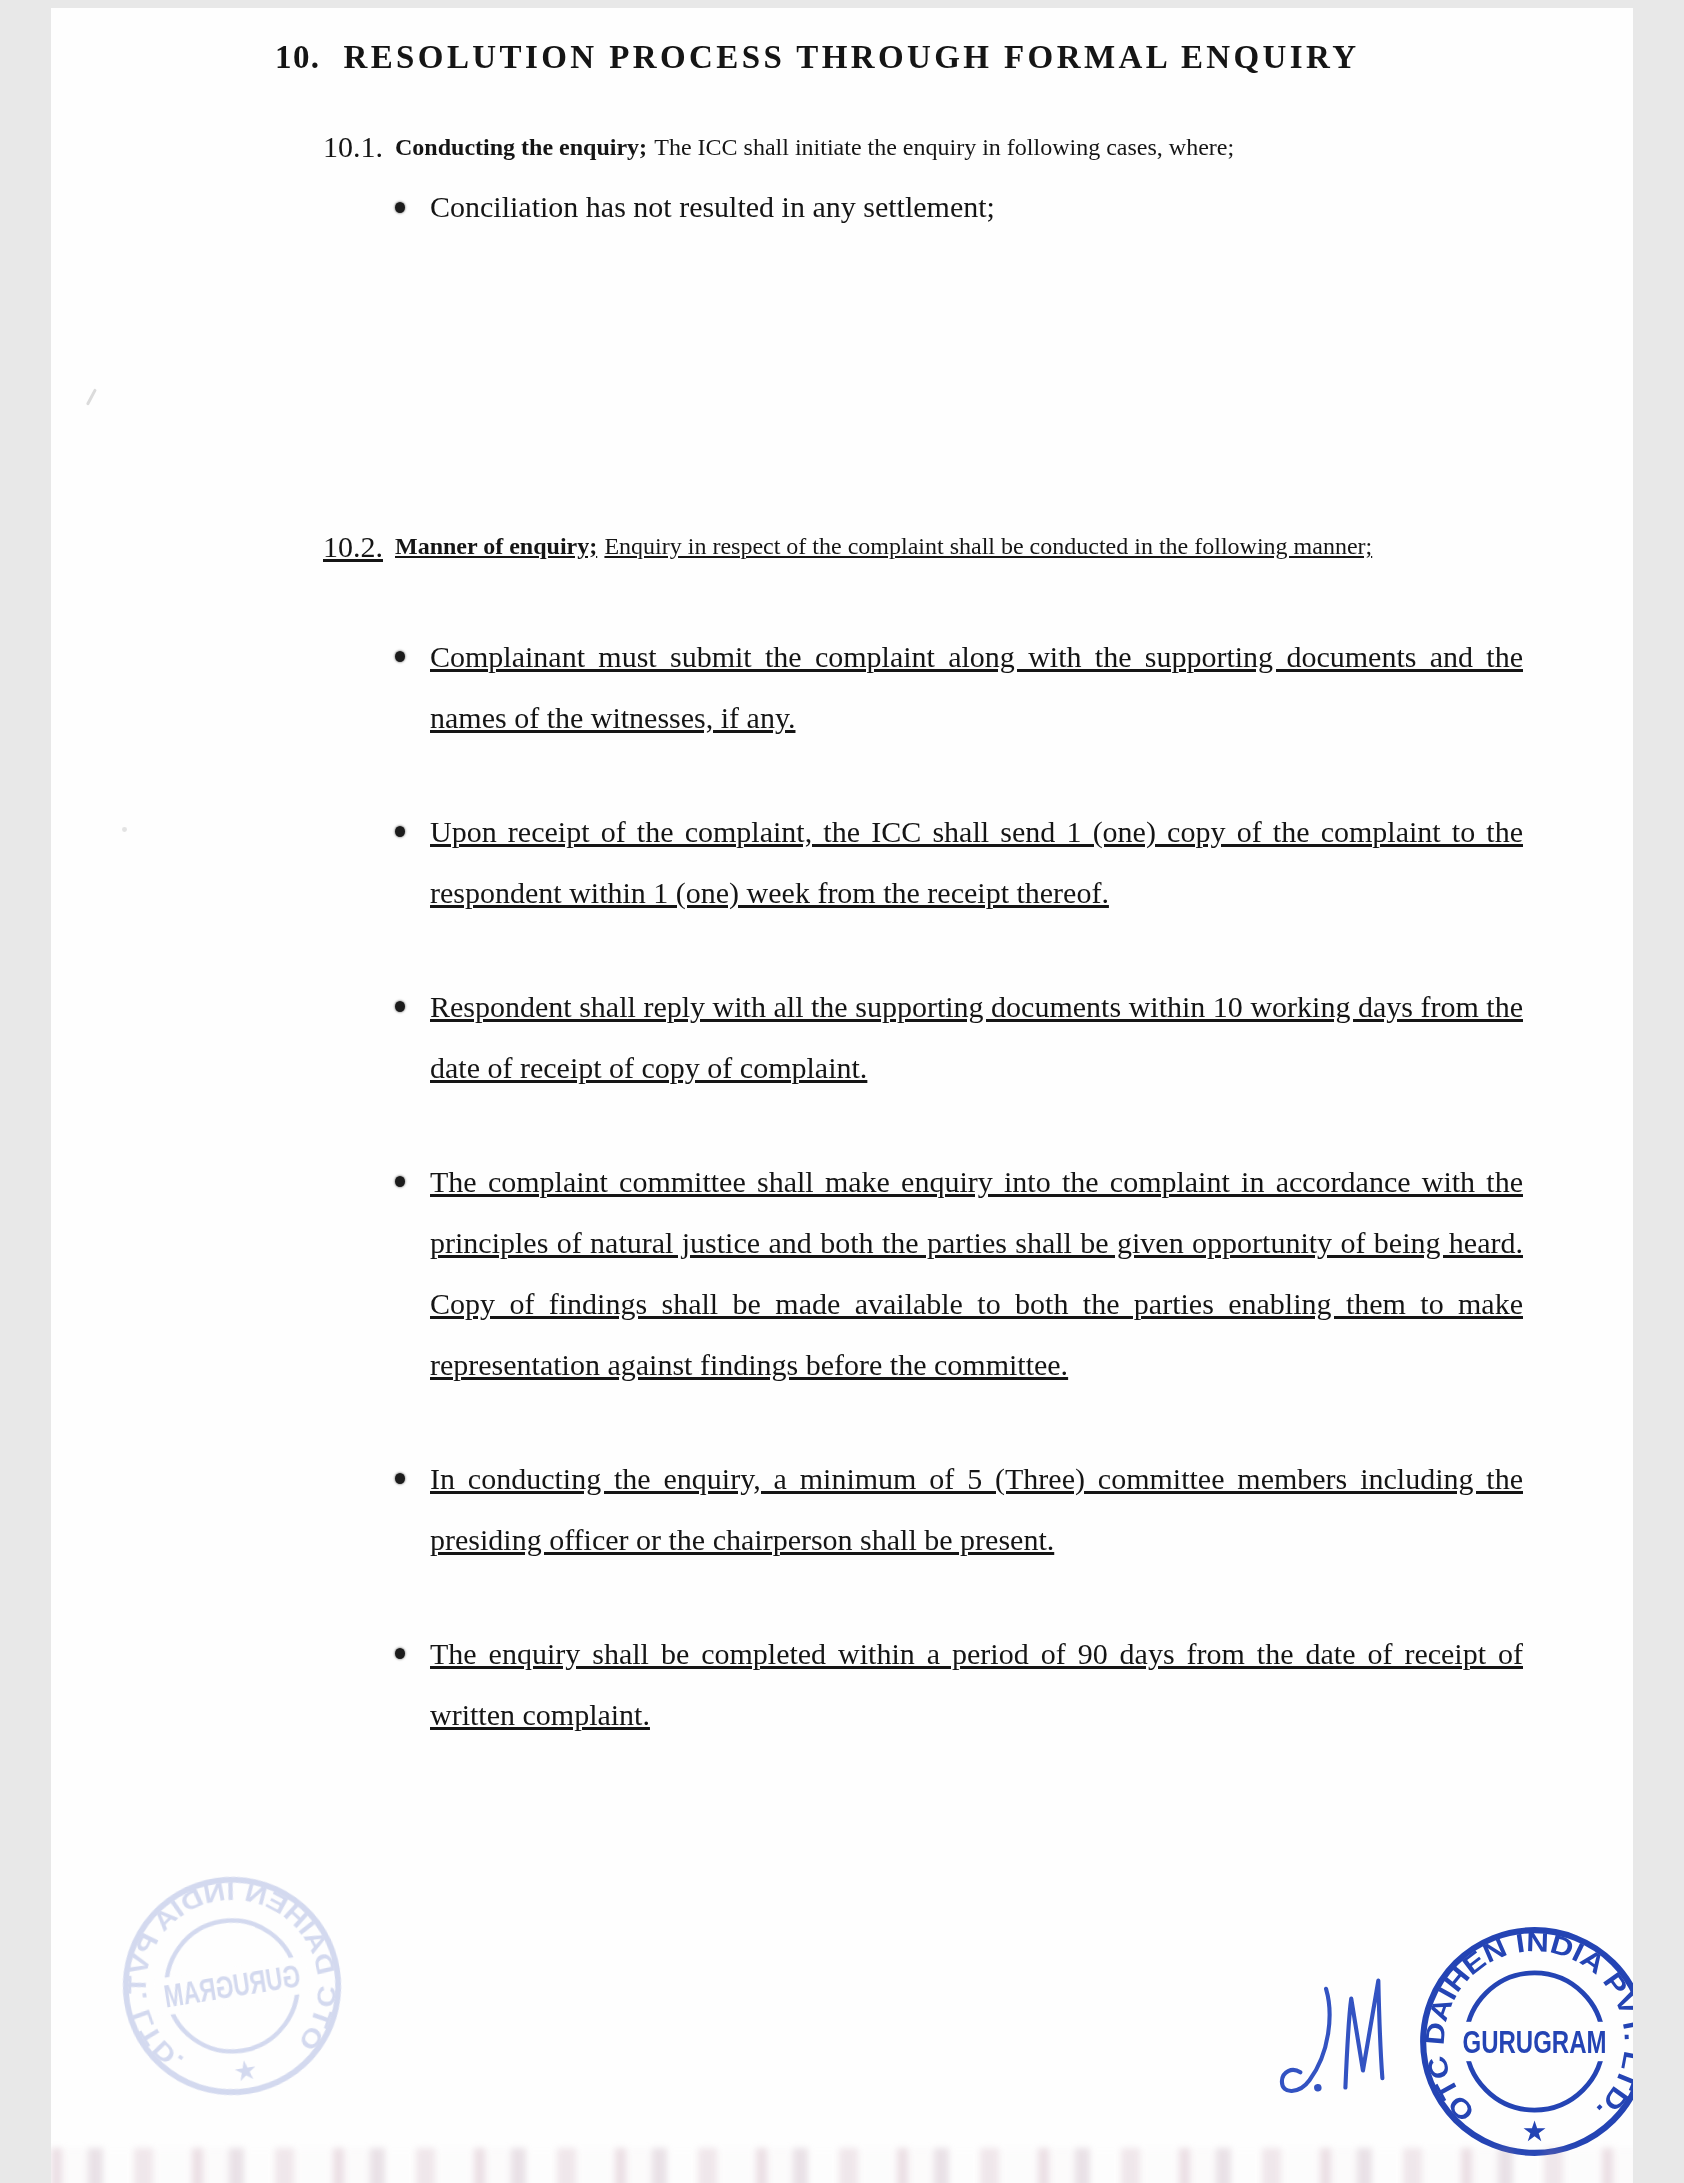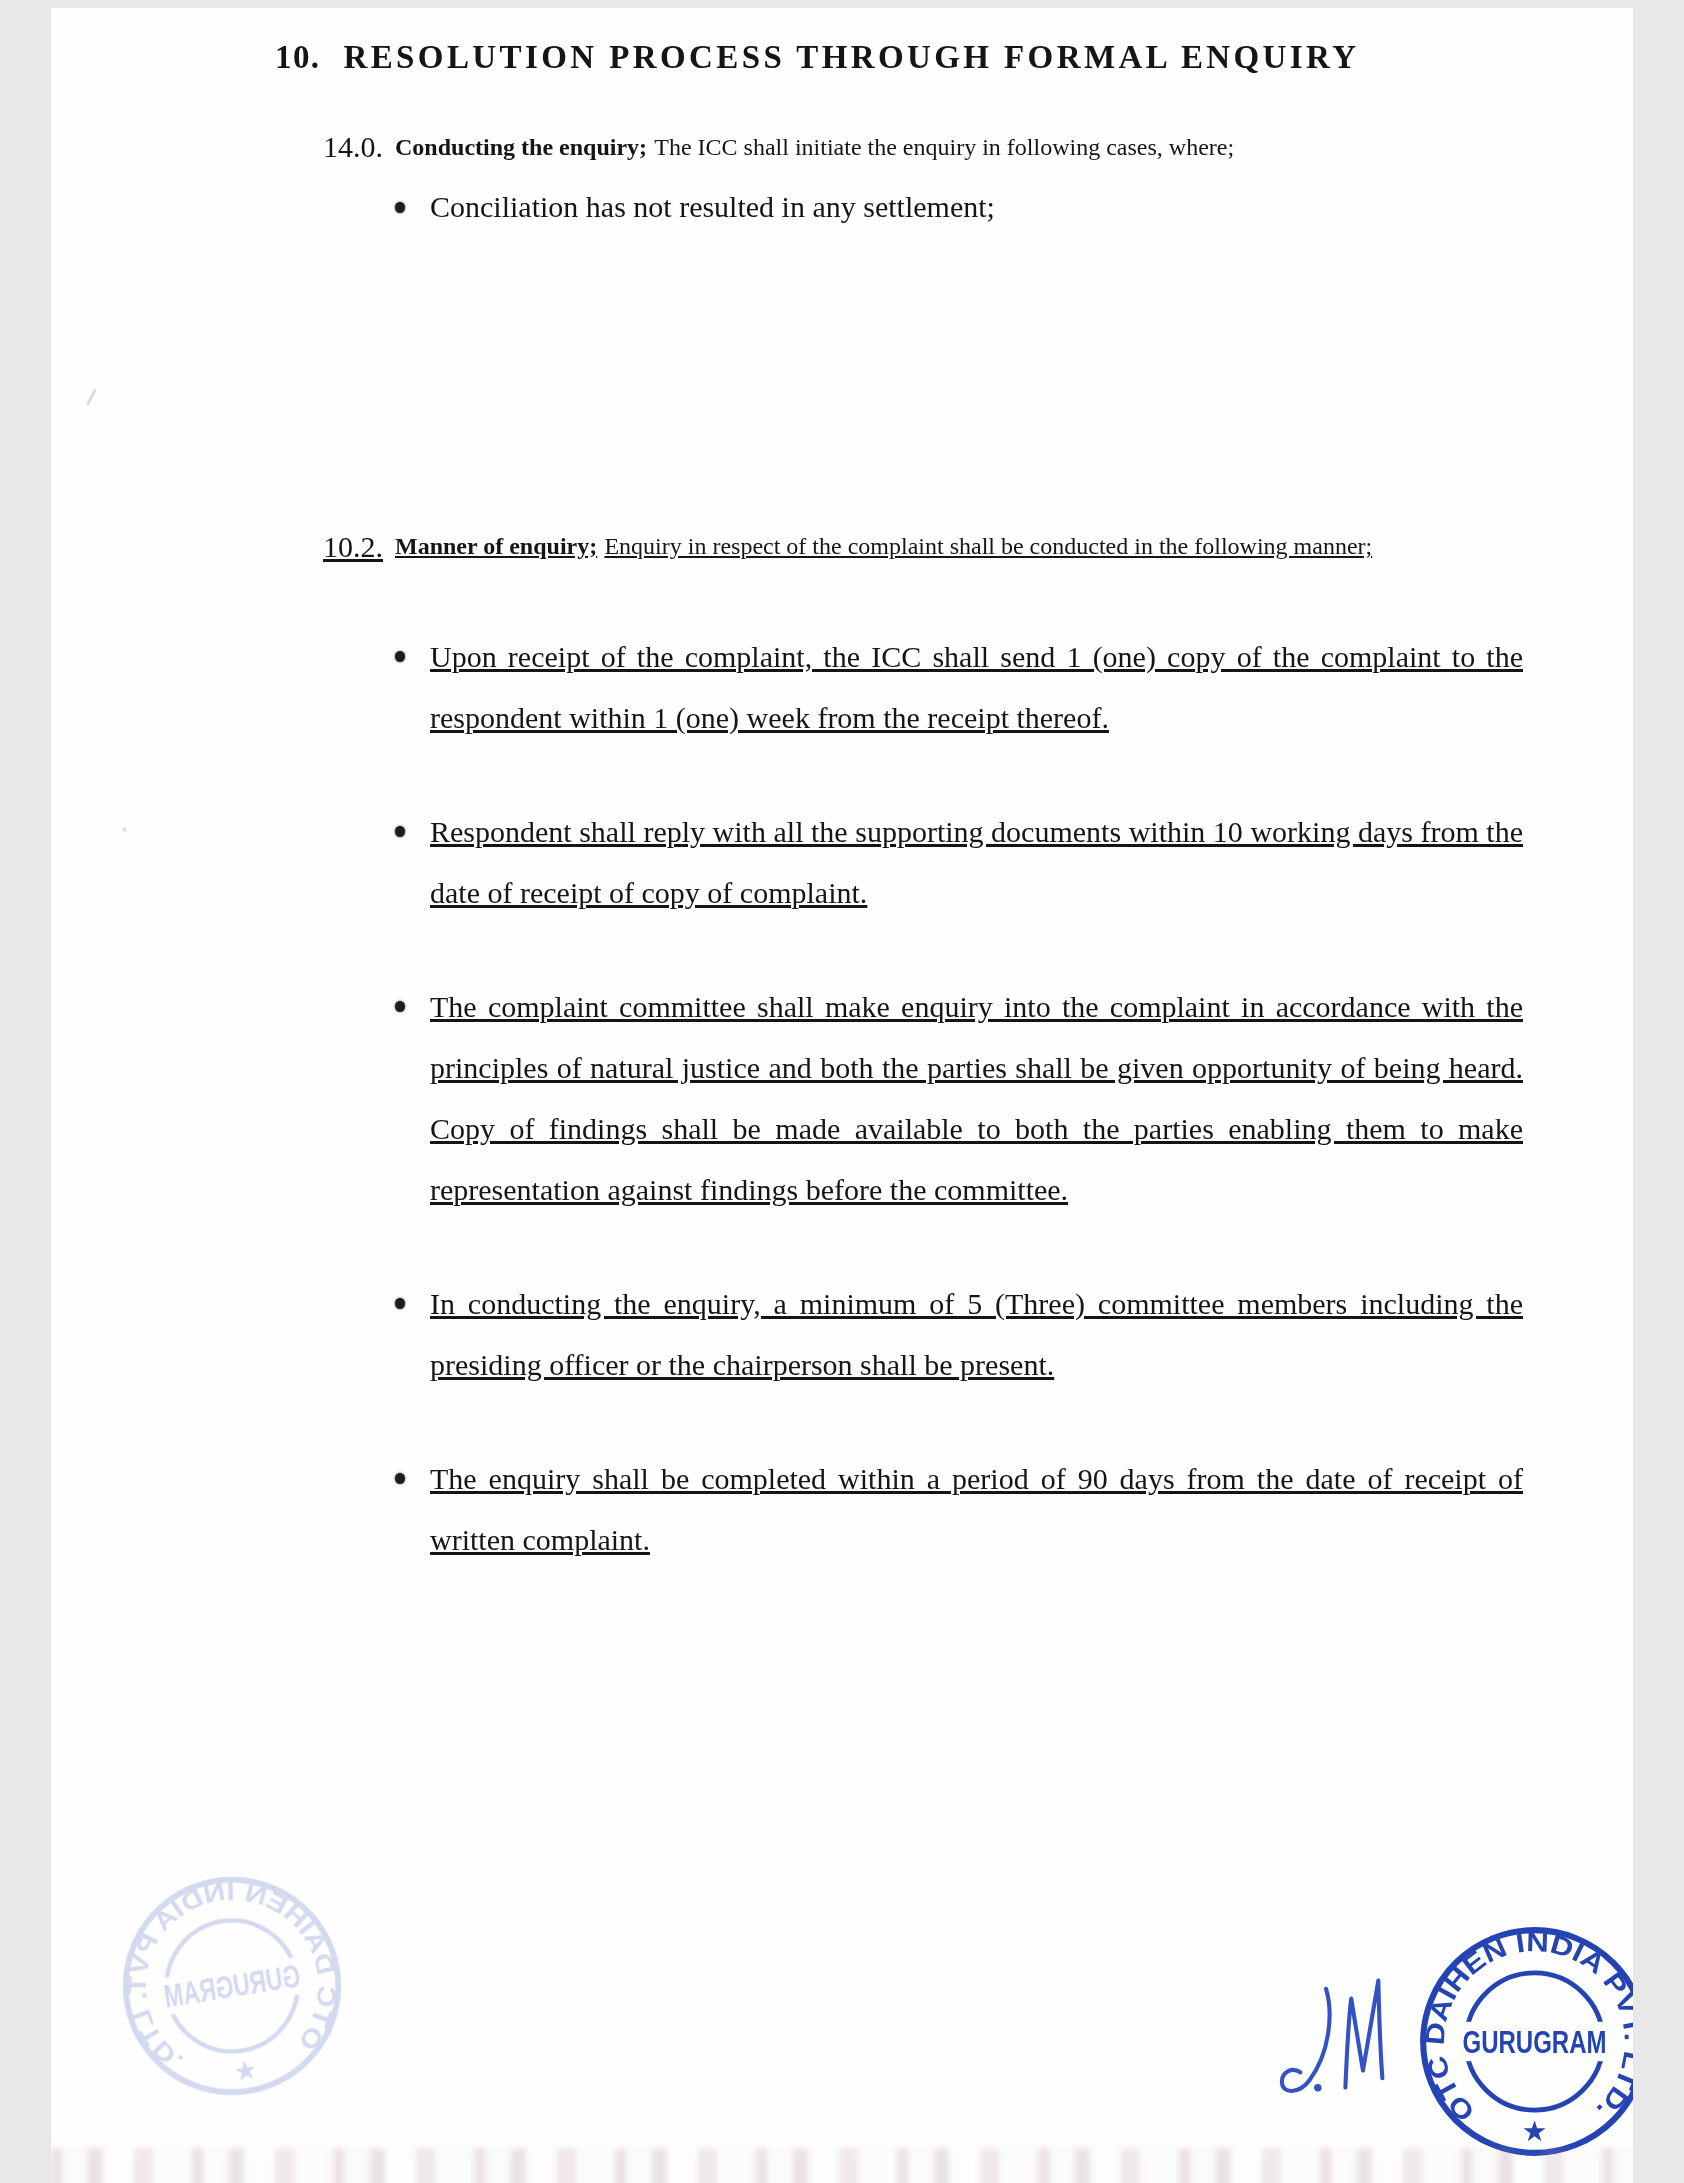--- a/index.html
+++ b/index.html
@@ -159,37 +159,41 @@
 </head>
 <body>
 
 <div class="page" style="--stamp-ink: #2444b4; --sig-ink: #3353c2;">
 
   <div class="doc-title">
     <span class="tnum">10.</span><span>RESOLUTION PROCESS THROUGH FORMAL ENQUIRY</span>
   </div>
 
   <div class="section sec-1">
-    <div class="sec-num">14.0.</div>
+    <div class="sec-num">10.1.</div>
     <div class="sec-body">
       <p class="intro"><b>Conducting the enquiry;</b><span>The ICC shall initiate the enquiry in following cases, where;</span></p>
       <ul class="bullets">
         <li class="bullet">
           <span class="dot"></span>
           <span class="btext">Conciliation has not resulted in any settlement;</span>
         </li>
       </ul>
     </div>
   </div>
 
   <div class="section sec-2">
     <div class="sec-num">10.2.</div>
     <div class="sec-body">
       <p class="intro"><b>Manner of enquiry;</b><span>Enquiry in respect of the complaint shall be conducted in the following manner;</span></p>
       <ul class="bullets">
+        <li class="bullet">
+          <span class="dot"></span>
+          <span class="btext">Complainant must submit the complaint along with the supporting documents and the names of the witnesses, if any.</span>
+        </li>
         <li class="bullet">
           <span class="dot"></span>
           <span class="btext">Upon receipt of the complaint, the ICC shall send 1 (one) copy of the complaint to the respondent within 1 (one) week from the receipt thereof.</span>
         </li>
         <li class="bullet">
           <span class="dot"></span>
           <span class="btext">Respondent shall reply with all the supporting documents within 10 working days from the date of receipt of copy of complaint.</span>
         </li>
         <li class="bullet">
           <span class="dot"></span>

